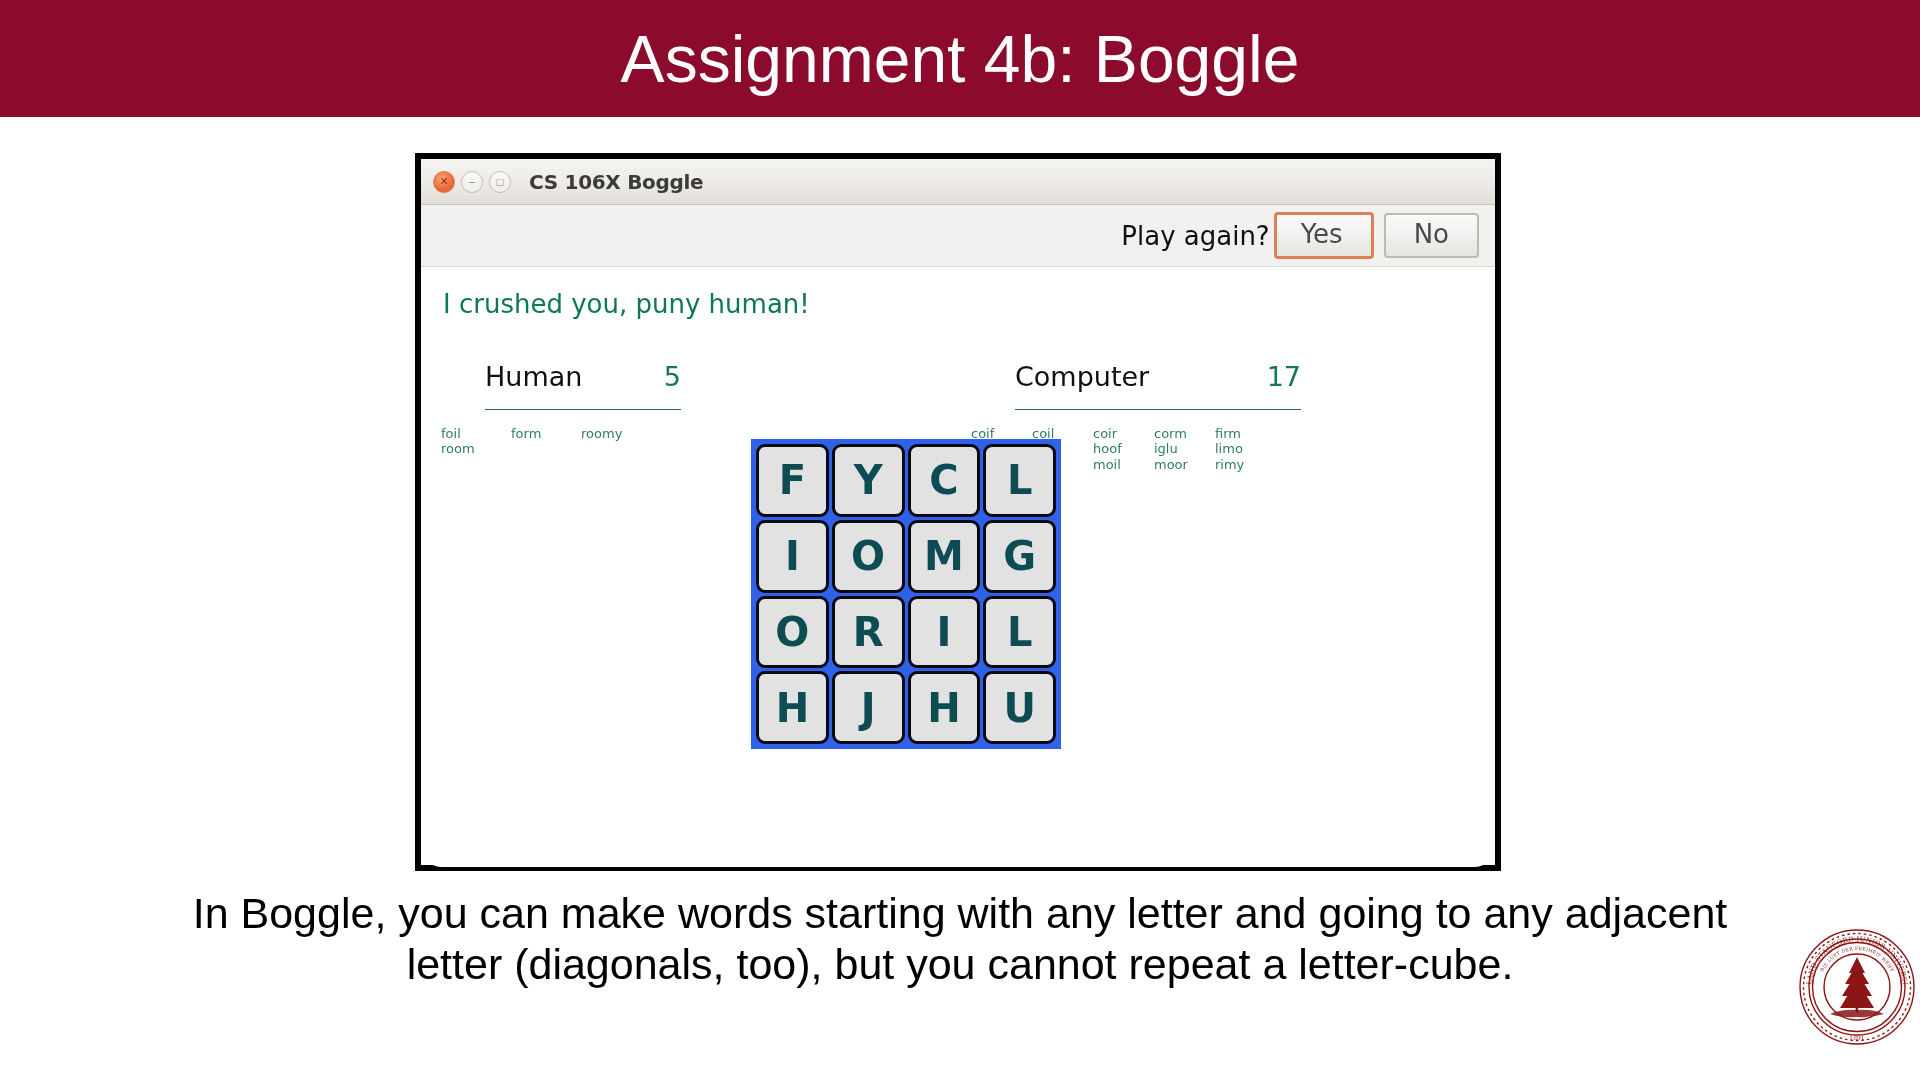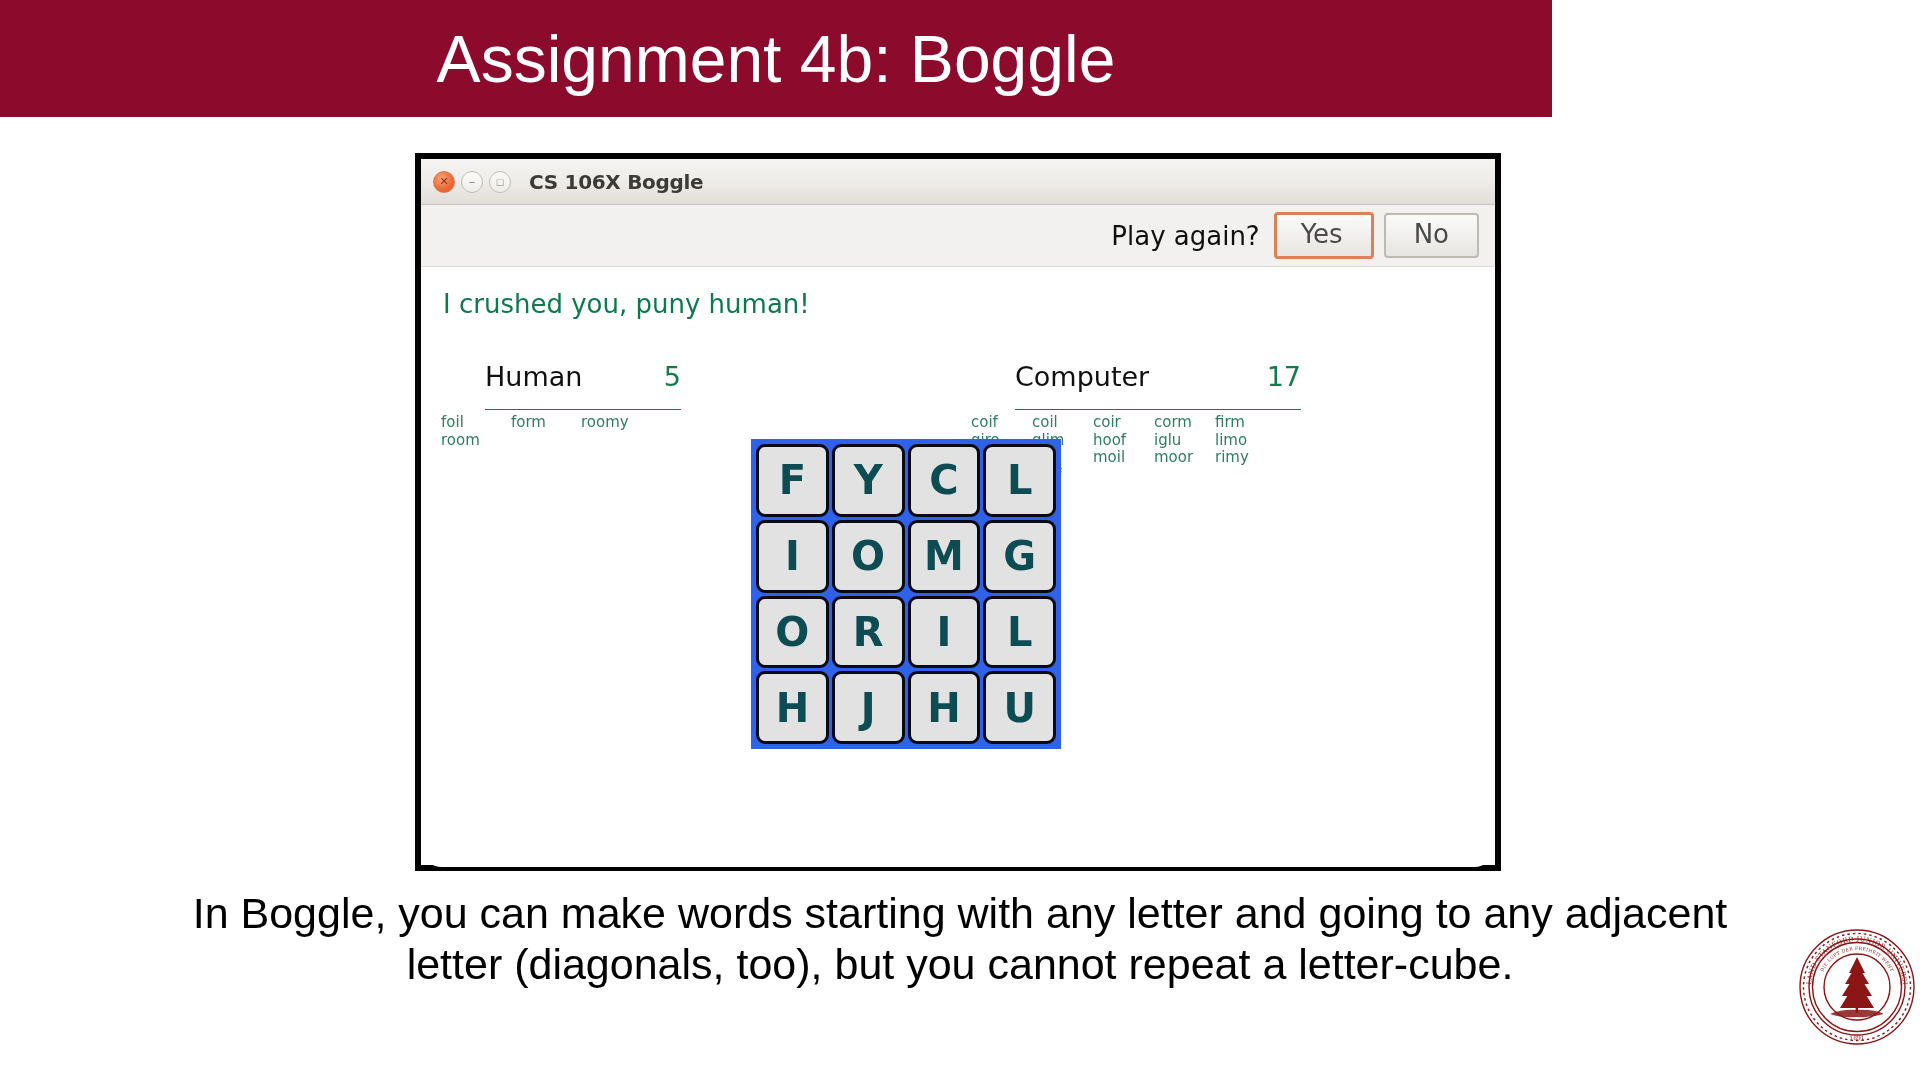--- a/index.html
+++ b/index.html
@@ -12,21 +12,21 @@
     background: #ffffff;
     font-family: "Liberation Sans", sans-serif;
     overflow: hidden;
     position: relative;
   }
 
   
   #slide-header {
     position: absolute;
     left: 0; top: 0;
-    width: 1552px;
+    width: 1920px;
     height: 117px;
     background: #8C0B2C;
     display: flex;
     align-items: center;
     justify-content: center;
   }
   #slide-title {
     color: #ffffff;
     font-size: 66px;
     font-weight: 400;
@@ -96,21 +96,21 @@
     border-bottom: 1px solid #dcdad5;
     display: flex;
     align-items: center;
     justify-content: flex-end;
     padding-right: 16px;
     box-sizing: border-box;
   }
   #play-again-label {
     font-size: 26px;
     color: #101010;
-    margin-right: 14px;
+    margin-right: 4px;
     font-family: "DejaVu Sans", sans-serif;
   }
   .dlg-btn {
     font-size: 26px;
     color: #4a4a4a;
     background: linear-gradient(to bottom, #fbfbfa 0%, #f0efed 55%, #e6e4e1 100%);
     padding: 5px 28px 7px 28px;
     border-radius: 4px;
     box-sizing: border-box;
     font-family: "DejaVu Sans", sans-serif;
@@ -163,24 +163,24 @@
     font-size: 27px;
     color: #101010;
     font-family: "DejaVu Sans", sans-serif;
   }
   .score-value {
     font-size: 27px;
     color: #157a4c;
     font-family: "DejaVu Sans", sans-serif;
   }
   .word-grid {
-    margin-top: 4px;
+    margin-top: 16px;
     display: grid;
     grid-auto-flow: column;
-    font-size: 15px;
+    font-size: 13px;
     color: #2e7d63;
     font-family: "DejaVu Sans", sans-serif;
     line-height: 1.18;
     column-gap: 0px;
   }
   #human-words { grid-template-rows: repeat(4, auto); grid-auto-columns: 70px; }
   #computer-words { grid-template-rows: repeat(4, auto); grid-auto-columns: 61px; }
   .word-cell { white-space: nowrap; }
 
   

